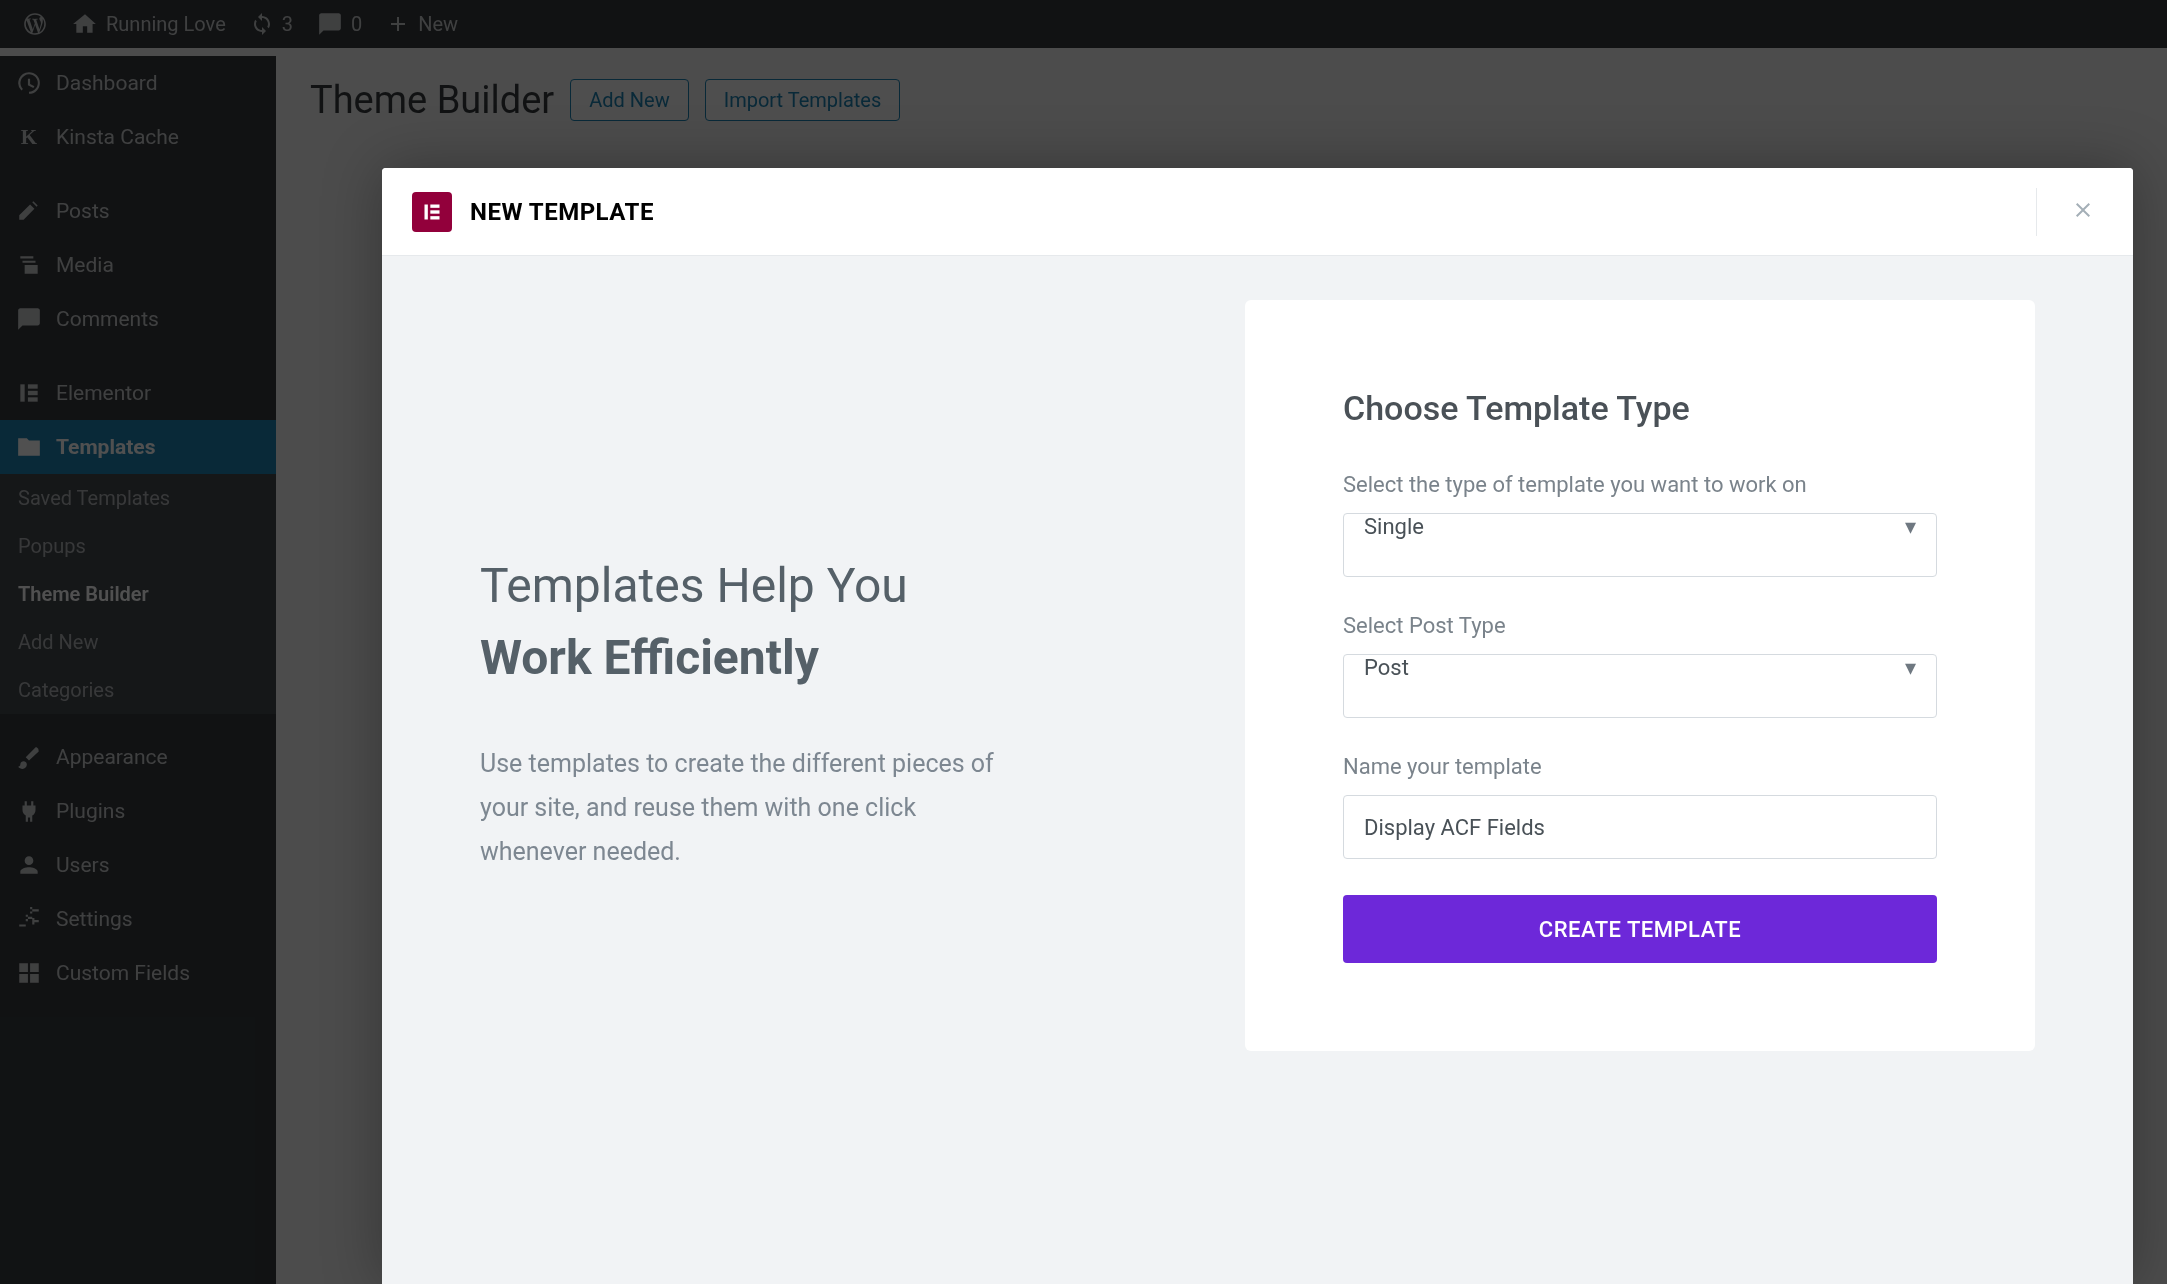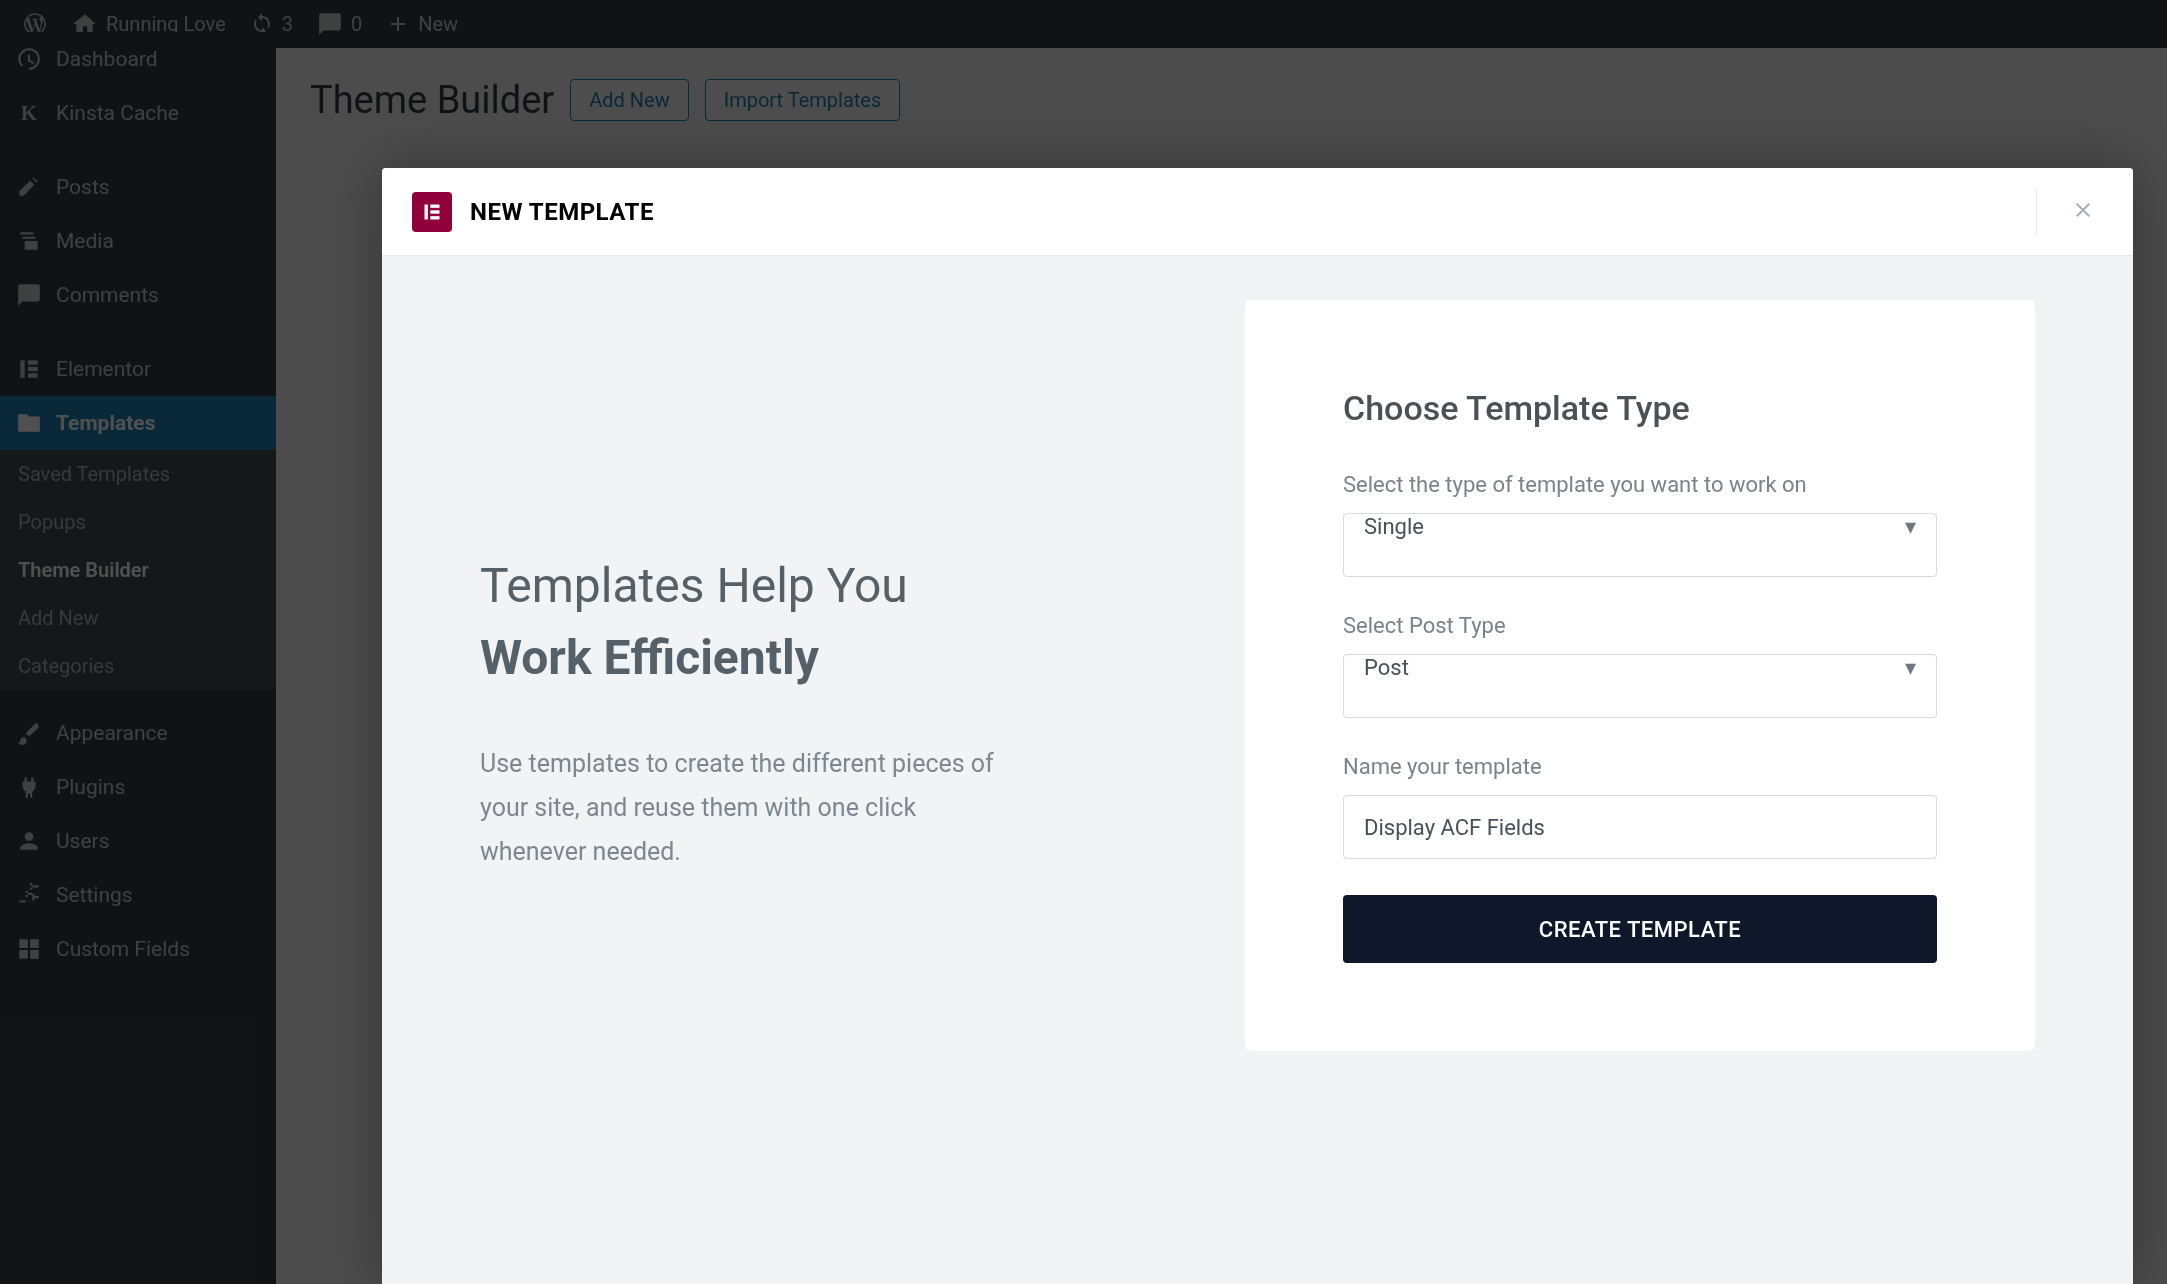--- a/index.html
+++ b/index.html
@@ -4,21 +4,21 @@
 <style>
 * { margin: 0; padding: 0; box-sizing: border-box; font-family: -apple-system, BlinkMacSystemFont, "Segoe UI", Roboto, sans-serif; }
 body { width: 2167px; height: 1284px; overflow: hidden; background: #f0f0f1; position: relative; }
 
 
 .admin-bar { height: 48px; background: #1d2327; display: flex; align-items: center; padding: 0 10px; color: #c3c4c7; font-size: 20px; }
 .admin-bar-item { display: flex; align-items: center; padding: 0 12px; height: 100%; cursor: pointer; gap: 8px; }
 .admin-bar .icon { display: inline-flex; align-items: center; justify-content: center; }
 
 
-.sidebar { position: absolute; top: 32px; left: 0; width: 276px; bottom: 0; background: #1d2327; color: #c3c4c7; font-size: 21px; }
+.sidebar { position: absolute; top: 56px; left: 0; width: 276px; bottom: 0; background: #1d2327; color: #c3c4c7; font-size: 21px; }
 .sidebar-item { display: flex; align-items: center; padding: 14px 16px; gap: 14px; cursor: pointer; }
 .sidebar-item.active { background: #0073aa; color: #fff; position: relative; font-weight: bold; }
 .sidebar-item.active::after { content: ''; position: absolute; right: -10px; top: 50%; transform: translateY(-50%); border: 10px solid transparent; border-right-color: #f0f0f1; }
 .sidebar-sub { background: #2c3338; }
 .sidebar-sub .sidebar-sub-item { padding: 12px 18px; font-size: 20px; color: #a7aaad; cursor: pointer; }
 .sidebar-sub .sidebar-sub-item.current { color: #fff; font-weight: 600; }
 .sidebar-icon { width: 26px; height: 26px; display: inline-flex; align-items: center; justify-content: center; fill: currentColor; }
 
 
 .main { position: absolute; top: 48px; left: 280px; right: 0; bottom: 0; background: #f0f0f1; padding: 30px; }
@@ -40,21 +40,21 @@
 .modal-left { flex: 1; padding-top: 250px; }
 .hero-title { font-size: 48px; font-weight: 400; color: #556068; line-height: 1.5; }
 .hero-title .bold { font-weight: 700; }
 .hero-desc { margin-top: 48px; font-size: 25px; color: #7d8791; line-height: 1.75; max-width: 520px; }
 .modal-right { width: 790px; background: #fff; border-radius: 6px; padding: 88px 98px; }
 .form-title { font-size: 34px; font-weight: 500; color: #4a5157; margin-bottom: 44px; }
 .form-label { font-size: 22px; color: #7a838b; margin-bottom: 16px; display: block; }
 .form-select, .form-input { width: 100%; height: 64px; border: 1px solid #d5dadf; border-radius: 4px; padding: 0 20px; font-size: 22px; color: #495157; background: #fff; margin-bottom: 36px; position: relative; display: flex; justify-content: space-between; cursor: pointer; }
 .form-input { cursor: text; }
 .form-select .caret { color: #6f7881; }
-.create-btn { width: 100%; height: 68px; background: #0f172a; color: #fff; border: none; border-radius: 4px; font-size: 22px; font-weight: 500; letter-spacing: 0.5px; cursor: pointer; }
+.create-btn { width: 100%; height: 68px; background: #6d28d9; color: #fff; border: none; border-radius: 4px; font-size: 22px; font-weight: 500; letter-spacing: 0.5px; cursor: pointer; }
 svg { fill: currentColor; }
 </style>
 </head>
 <body>
 
 <div class="admin-bar">
   <div class="admin-bar-item">
     <span class="icon">
         <svg width="26" height="26" viewBox="0 0 24 24">
           <path d="M12 2C6.5 2 2 6.5 2 12s4.5 10 10 10 10-4.5 10-10S17.5 2 12 2zM3.5 12c0-1.2.3-2.4.7-3.4l4 11C5.5 18 3.5 15.2 3.5 12zm8.5 8.5c-.8 0-1.6-.1-2.4-.3l2.5-7.4 2.6 7.1c0 .1.1.1.1.2-.9.3-1.8.4-2.8.4zm1.2-12.5c.5 0 1-.1 1-.1.5 0 .4-.7 0-.7 0 0-1.4.1-2.3.1-.8 0-2.2-.1-2.2-.1-.5 0-.5.7-.1.7 0 0 .4.1.9.1l1.3 3.6L10 17l-3.1-9.2c.5 0 1-.1 1-.1.5 0 .4-.7 0-.7 0 0-1.4.1-2.3.1h-.5C6.6 4.7 9.1 3.5 12 3.5c2.1 0 4.1.8 5.5 2.1h-.1c-.8 0-1.4.7-1.4 1.5 0 .7.4 1.3.8 2 .3.6.7 1.3.7 2.3 0 .7-.3 1.6-.6 2.7l-.8 2.8-3-8.9zm6.1-.3c1 1.3 1.2 2.7 1.2 4.3 0 3.4-1.8 6.3-4.5 7.8l2.6-7.5c.5-1.2.6-2.2.6-3.1 0-.5 0-1-.1-1.5h.2z"></path>

